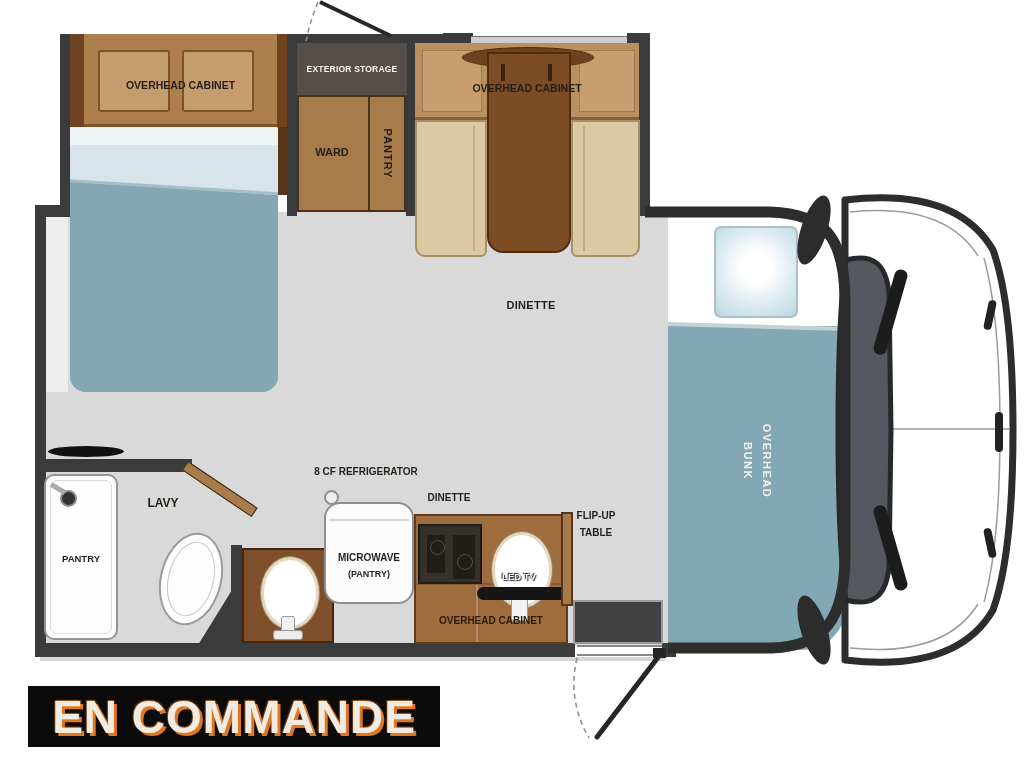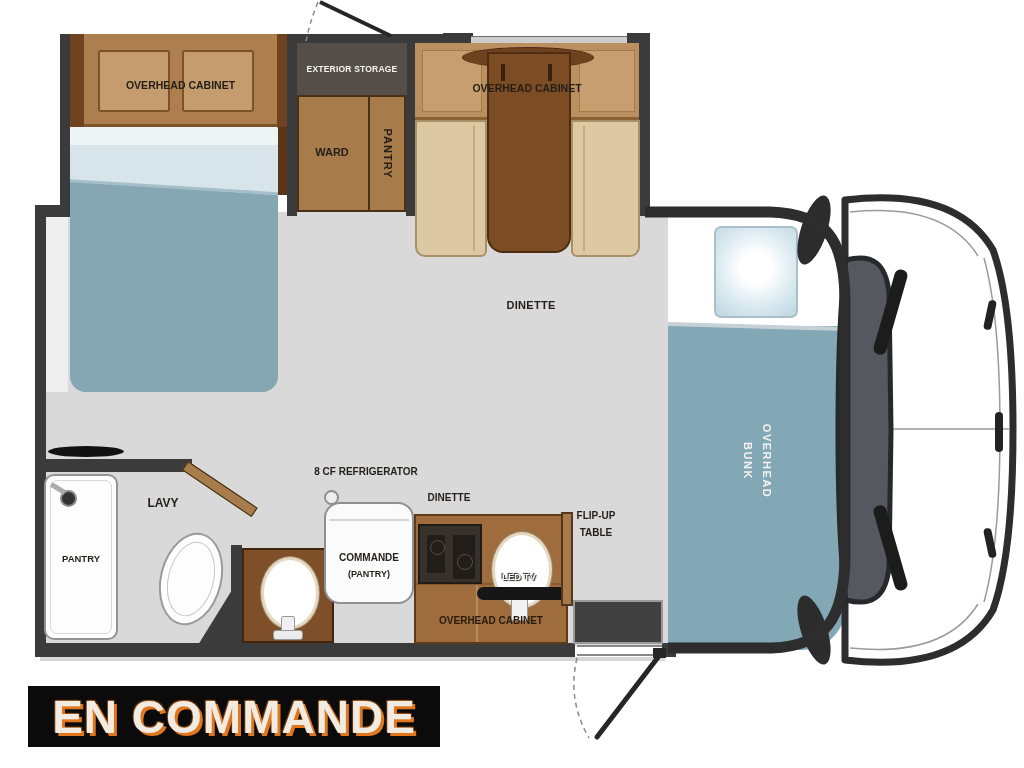--- a/index.html
+++ b/index.html
@@ -122,21 +122,21 @@
   </div>
   <div class="abs" style="left:188px;top:461px;width:82px;height:9px;background:#a97c4c;border:1px solid #3a2a12;
               transform:rotate(34deg);transform-origin:left top;"></div>
 
   <div class="lbl" style="left:296px;top:467px;width:140px;font-size:10px;">8 CF REFRIGERATOR</div>
   <div class="room" style="left:324px;top:502px;width:90px;height:102px;background:#fbfbfb;border:2px solid #8f8f8f;border-radius:16px;">
     <div class="abs" style="left:3px;top:15px;right:3px;height:2px;background:#d5d5d5;"></div>
   </div>
   <div class="abs" style="left:324px;top:490px;width:11px;height:11px;background:#eee;border:2px solid #8f8f8f;border-radius:50%;"></div>
   <div class="lbl" style="left:324px;top:553px;width:90px;">
-    <div style="font-size:10px;">COMMANDE</div>
+    <div style="font-size:10px;">MICROWAVE</div>
     <div style="font-size:9px;margin-top:7px;">(PANTRY)</div>
   </div>
   <div class="lbl" style="left:399px;top:493px;width:100px;font-size:10px;">DINETTE</div>
 
   <div class="room" style="left:414px;top:514px;width:154px;height:130px;background:#9e6c3d;border:2px solid #5d3a1a;">
     <div class="abs" style="left:0;top:67px;width:150px;height:2px;background:rgba(0,0,0,.15);"></div>
     <div class="abs" style="left:60px;top:69px;width:2px;height:57px;background:rgba(255,255,255,.22);"></div>
   </div>
   <div class="abs" style="left:418px;top:524px;width:64px;height:60px;background:#36312b;border:2px solid #1e1b18;box-sizing:border-box;">
     <div class="abs" style="left:7px;top:9px;width:18px;height:38px;background:#211e1a;"></div>

